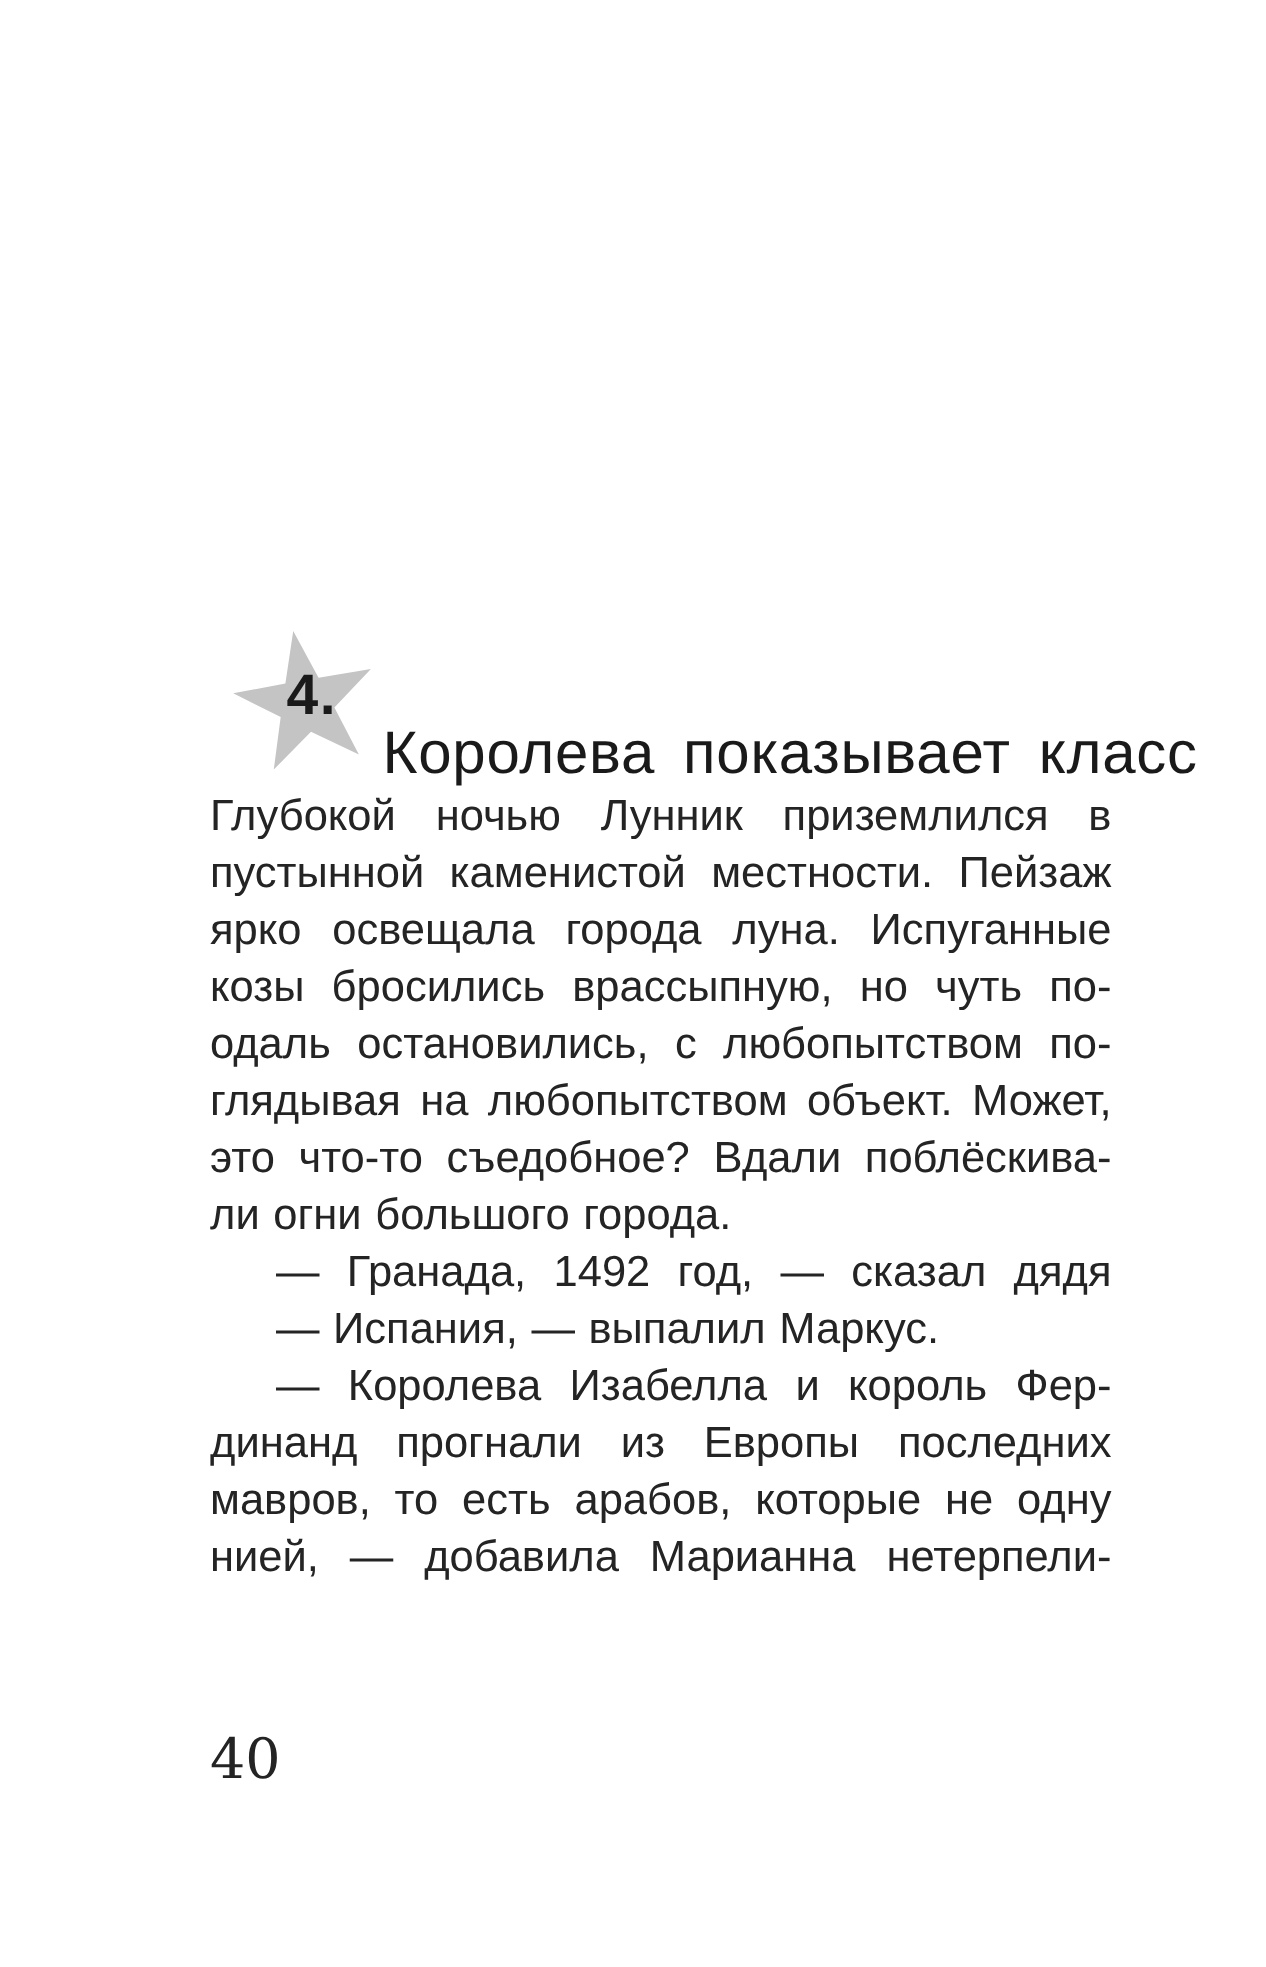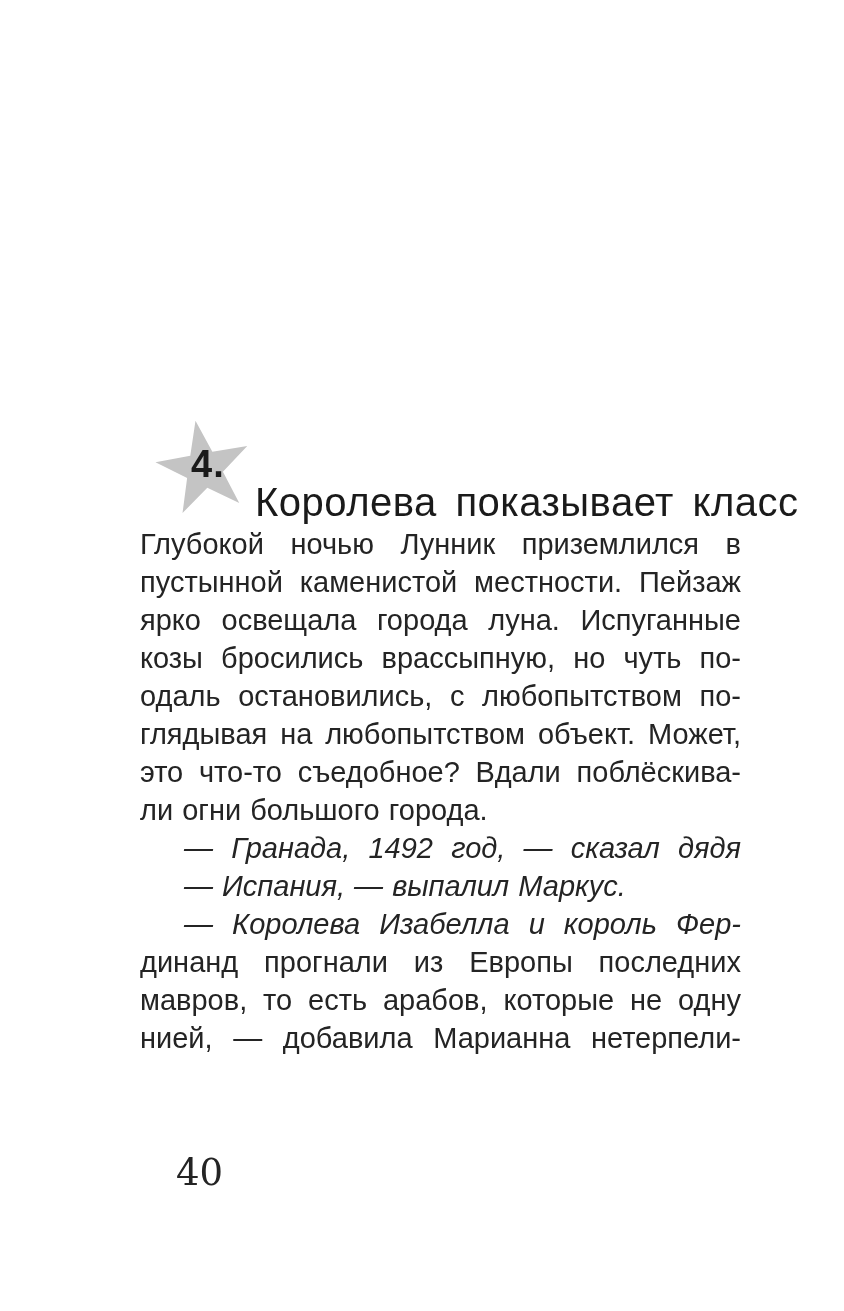--- a/index.html
+++ b/index.html
@@ -69,32 +69,31 @@
     color: var(--text-body, #242424);
   }
   .line {
     font-size: 29px;
     line-height: 38px;
     text-align: justify;
     text-align-last: left;
     word-spacing: 1px;
   }
   .line.just { text-align-last: justify; }
-  .line.indent { text-indent: 44px; font-style: italic; }
+  .line.indent { text-indent: 44px; }
 
   
   .page-number {
     position: absolute;
     left: 140px;
     top: 1150px;
     font-family: "DejaVu Serif", serif;
     font-size: 37px;
     line-height: 46px;
     color: var(--text-body, #2e2e2e);
-    margin-left: 36px;
   }
 </style>
 </head>
 <body>
 
 <div class="page" style="--page-bg: #ffffff; --text-heading: #1a1a1a; --text-body: #242424;">
 
   <div class="chapter-heading">
     <div class="star-wrap">
       <svg viewBox="0 0 100 100" aria-hidden="true">

